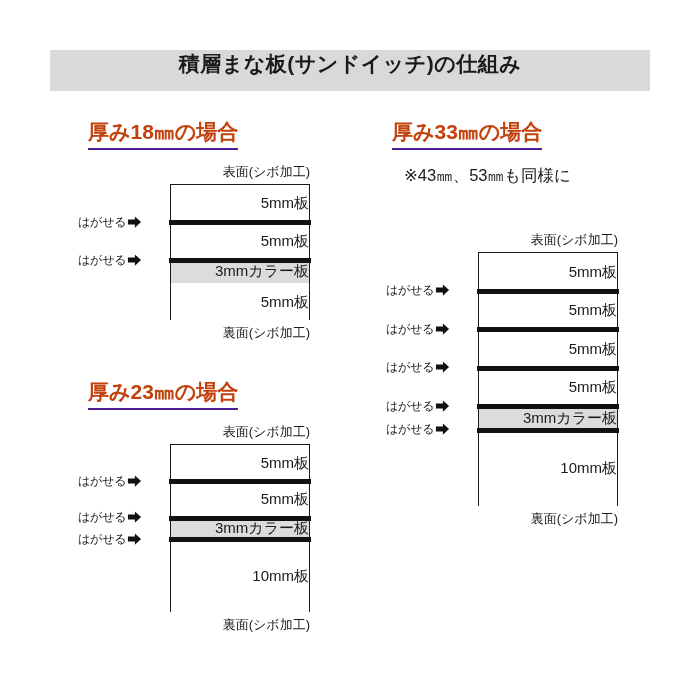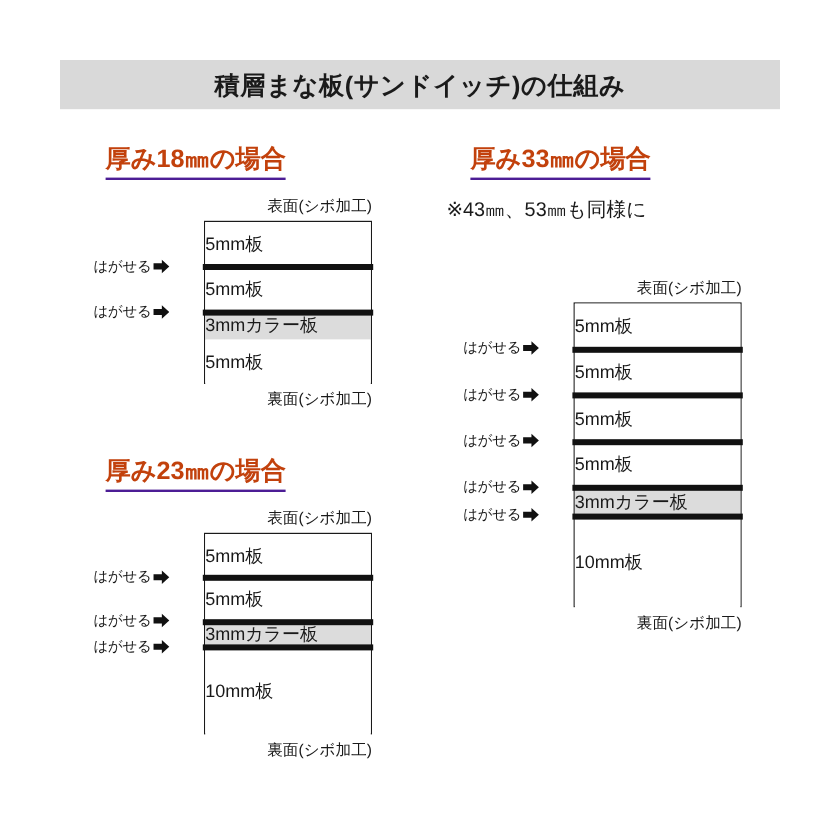--- a/index.html
+++ b/index.html
@@ -10,21 +10,21 @@
     color:#1a1a1a;
     overflow:hidden;
     position:relative;
   }
   #canvas{position:relative;width:700px;height:700px;}
 
   
   .title-banner{
     position:absolute;left:50px;top:50px;width:600px;height:41px;
     background:#d9d9d9;
-    display:flex;align-items:center;justify-content:center;
+    display:flex;justify-content:center;
   }
   .title-banner .title-text{
     font-size:21px;font-weight:700;letter-spacing:.5px;color:#1a1a1a;
   }
 
   
   .sec-head{
     position:absolute;
     font-size:21px;font-weight:700;
     border-bottom:2px solid #4c1d95;
@@ -52,21 +52,21 @@
 
   .stack{
     position:absolute;left:0;top:0;width:100%;height:100%;
     border:1.6px solid #1a1a1a;
     box-sizing:border-box;
     background:#fff;
   }
   .layer{
     position:absolute;left:0;width:100%;
     box-sizing:border-box;
-    display:flex;align-items:center;justify-content:flex-start;
+    display:flex;align-items:center;justify-content:flex-end;
     font-size:15px;color:#1a1a1a;white-space:nowrap;
     background:#ffffff;
   }
   .layer.color{background:#dcdcdc;}
   .seam{
     position:absolute;left:-1.6px;width:calc(100% + 3.2px);
     height:5px;background:#111;
   }
 
   
@@ -130,21 +130,21 @@
           <span>10mm板</span>
         </div>
         <div class="seam" style="top: 34.0217px;"></div>
         <div class="seam" style="top: 70.5435px;"></div>
         <div class="seam" style="top: 92.4565px;"></div>
       </div>
     <div class="cap bottom">裏面(シボ加工)</div>
   </div>
 
   <div class="sec-head" style="left:392px;top:118px;">厚み33㎜の場合</div>
-  <div class="note" style="left:372px;top:163px;">
+  <div class="note" style="left:404px;top:163px;">
     <span>※43㎜、53㎜も同様に</span>
   </div>
   <div class="diagram" id="diag-33" style="left:478px;top:252px;width:140px;height:254px;">
     <div class="cap top">表面(シボ加工)</div>
     <div class="stack">
         <div class="layer" style="top: 0px; height: 38.4848px;">
           <span>5mm板</span>
         </div>
         <div class="layer" style="top: 38.4848px; height: 38.4848px;">
           <span>5mm板</span>

